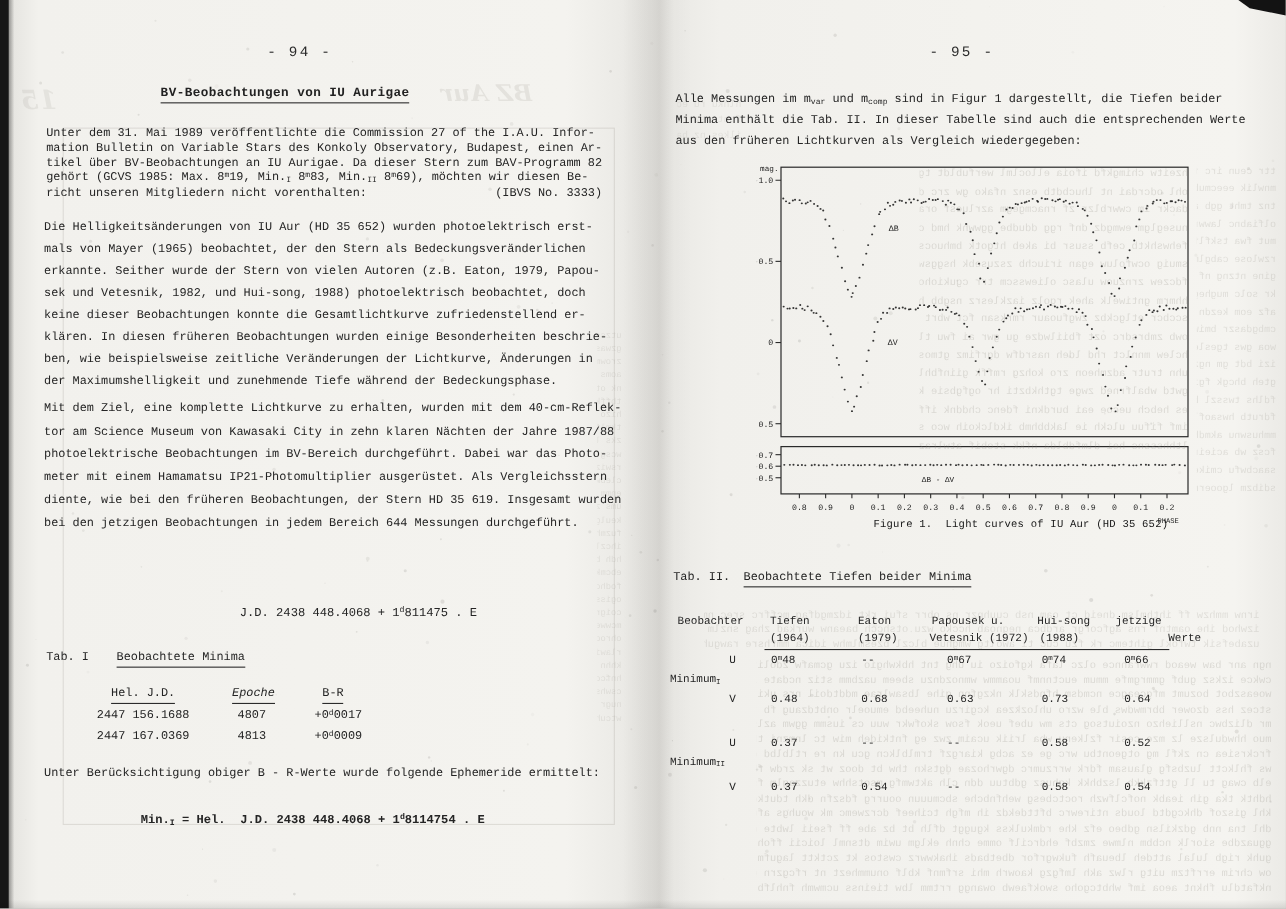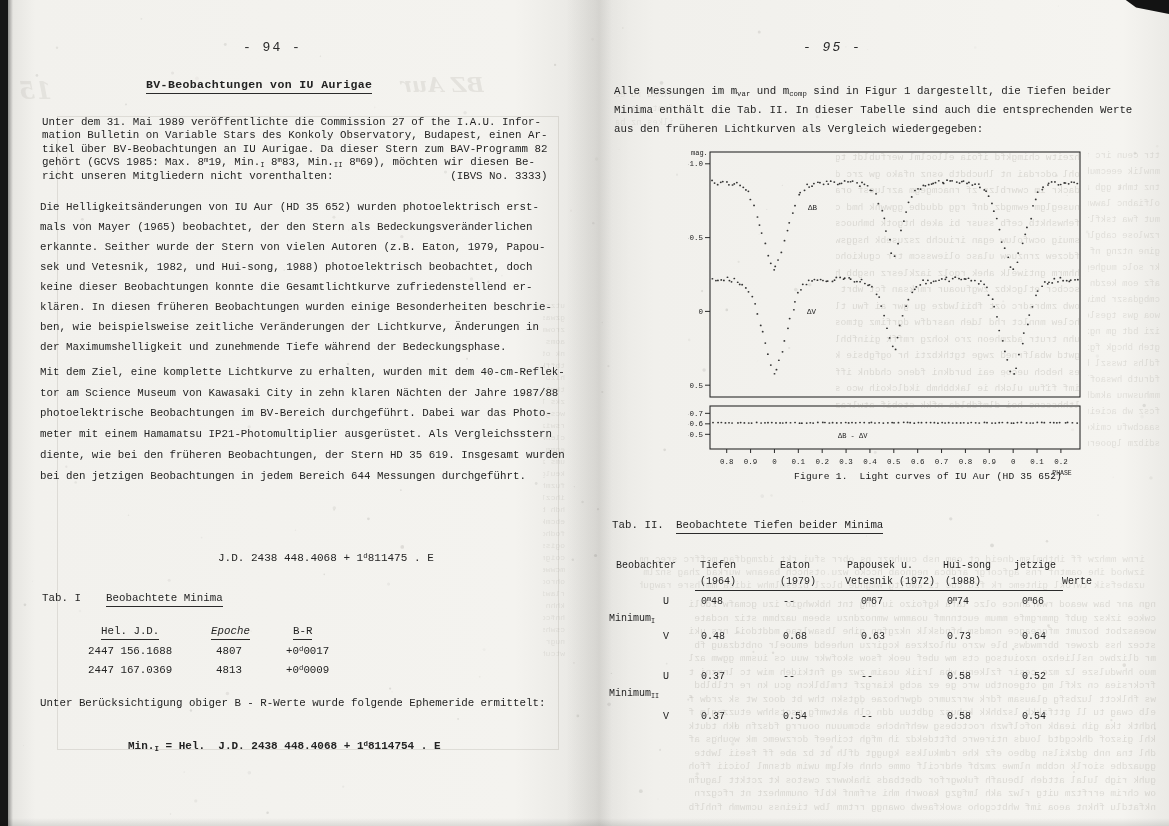--- a/index.html
+++ b/index.html
@@ -82,21 +82,21 @@
   <div class="abs txt" style="left:88px;top:645px;">2447 156.1688</div>
   <div class="abs txt" style="left:216px;top:645px;">4807</div>
   <div class="abs txt" style="left:286px;top:645px;">+0<sup>d</sup>0017</div>
   <div class="abs txt" style="left:88px;top:664px;">2447 167.0369</div>
   <div class="abs txt" style="left:216px;top:664px;">4813</div>
   <div class="abs txt" style="left:286px;top:664px;">+0<sup>d</sup>0009</div>
 
   <div class="abs txt" style="left:40px;top:697px;">Unter Berücksichtigung obiger B - R-Werte wurde folgende Ephemeride ermittelt:</div>
   <div class="abs txt" style="left:128px;top:740px;font-size:11px;font-weight:bold;">Min.<sub>I</sub> = Hel.  J.D. 2438 448.4068 + 1<sup>d</sup>8114754 . E</div>
 
-  <div class="abs pnum" style="left:803px;top:40px;font-style:italic;">- 95 -</div>
+  <div class="abs pnum" style="left:845px;top:40px;">- 95 -</div>
   <div class="abs txt lh19" style="left:614px;top:82px;">Alle Messungen im m<sub>var</sub> und m<sub>comp</sub> sind in Figur 1 dargestellt, die Tiefen beider
 Minima enthält die Tab. II. In dieser Tabelle sind auch die entsprechenden Werte
 aus den früheren Lichtkurven als Vergleich wiedergegeben:</div>
 
   <svg id="lightcurve" class="abs" style="left:688px;top:142px;" width="424" height="352" viewBox="0 0 424 352">
       <rect x="22" y="10" width="370" height="245" fill="none" stroke="#2a2a2a" stroke-width="1.1"></rect>
       <rect x="22" y="264" width="370" height="43" fill="none" stroke="#2a2a2a" stroke-width="1.1"></rect>
       <text x="3" y="13" font-size="7" text-anchor="start">mag.</text>
       <line x1="17" y1="21.80722891566266" x2="22" y2="21.80722891566266" stroke="#2a2a2a" stroke-width="1"></line>
       <text x="15" y="24.40722891566266" font-size="7.5" text-anchor="end">-1.0</text>

